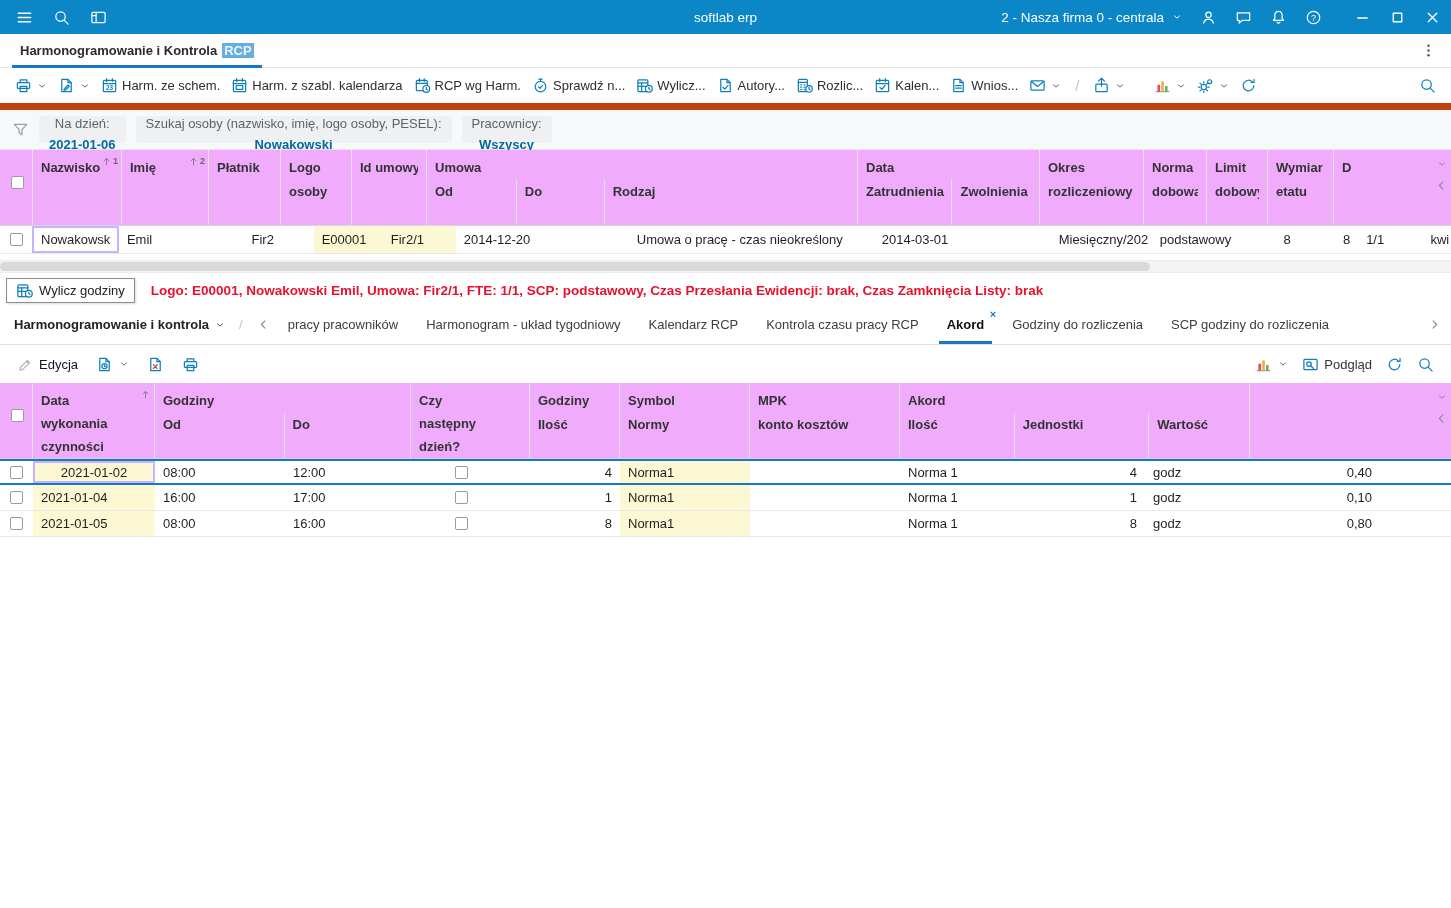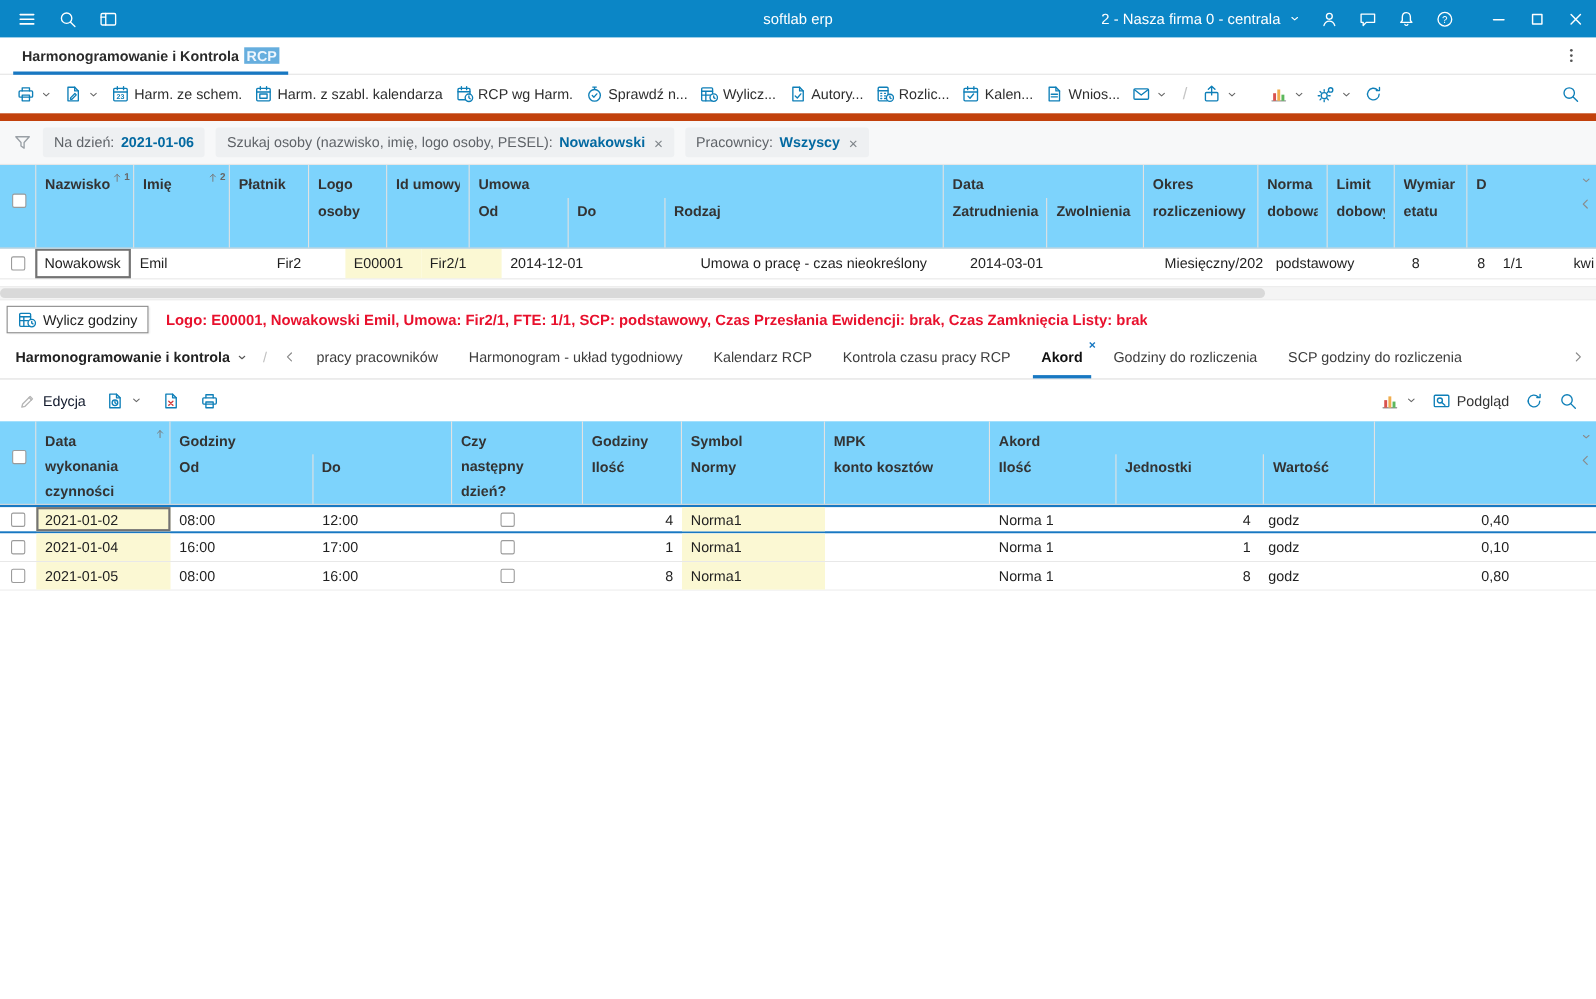--- a/index.html
+++ b/index.html
@@ -28,48 +28,48 @@
   .tbtn { display:flex; align-items:center; gap:4px; padding:4px 5px; border-radius:3px; color:#2e2e2e; }
   .tico { color:#0e7fb8; display:flex; }
   .tcaret { color:#666; display:flex; margin-left:1px; }
   .tb-slash { color:#c5c5c5; padding:0 8px; font-size:15px; }
   #toolbar1 .tbtn[data-name="chart-button"] { margin-left:18px; }
   #toolbar1 .tbtn[data-name="search-button"] { margin-left:auto; }
 
   
   .filterbar { height:40px; flex:0 0 auto; display:flex; align-items:center; gap:10px; padding:0 12px; background:#f7f8f9; border-bottom:1px solid #e7e7e7; }
   .funnel { color:#9aa0a6; display:flex; }
-  .chip { display:flex; align-items:center; gap:6px; background:#eef0f2; border-radius:3px; height:27px; padding:0 10px; color:#5f6368; }
+  .chip { display:flex; align-items:center; gap:6px; background:#eef0f2; border-radius:3px; height:27px; padding:0 10px; color:#5f6368;flex-direction:column; }
   .chip b { color:#0369a1; }
   .chip .x { color:#80868b; font-size:14px; margin-left:2px; cursor:default; }
 
   
   .grid { flex:0 0 auto; background:#fff; }
-  .ghead { display:flex; position:relative; background:#7dd3fc; border-bottom:1px solid #d6d6d6; }
+  .ghead { display:flex; position:relative; background:#f0abfc; border-bottom:1px solid #d6d6d6; }
   .hcell { position:relative; border-right:1px solid #e2e2e2; padding:6px 8px 0 8px; font-weight:bold; color:#333; display:flex; flex-direction:column; }
   .hcell.nob { border-right:none; }
   .hline { line-height:24px; white-space:nowrap; overflow:hidden; }
   .hcell.hl { background:#dcdcdc; }
   .hgroup { display:flex; flex-direction:column; border-right:1px solid #e2e2e2; }
   .hglab { padding:6px 8px 0; font-weight:bold; line-height:24px; }
   .hsubs { display:flex; flex:1; }
   .hsub { border-right:1px solid #e2e2e2; padding:0 8px; font-weight:bold; line-height:24px; white-space:nowrap; overflow:hidden; }
   .hsub:last-child { border-right:none; }
   .sortmark { position:absolute; top:6px; right:3px; color:#777; display:flex; align-items:flex-start; }
   .sortmark i { font-style:normal; font-size:9px; margin-left:1px; color:#666; }
   .gnav { position:absolute; right:3px; top:7px; display:flex; flex-direction:column; gap:7px; align-items:center; color:#8a8a8a; }
   .cbcol { display:flex; justify-content:center; }
   .ghead .cbcol { align-items:flex-end; padding-bottom:16px; }
   .cb { width:13px; height:13px; border:1px solid #9b9b9b; border-radius:2px; background:#fff; display:inline-block; }
   .drow { display:flex; border-bottom:1px solid #e8e8e8; background:#fff; }
   .drow .cbcol { align-items:center; }
   .dcell { display:flex; align-items:center; padding:0 8px; white-space:nowrap; overflow:hidden; color:#1f1f1f; }
   .dcell.right { justify-content:flex-end; }
   .dcell.yellow { background:#fbf8d3; }
-  .dcell.selcell { border:2px solid #737373; padding:0 6px; }
+  .dcell.selcell { border:2px solid #c4b5fd; padding:0 6px;justify-content:center; }
   .dcell.cbval { padding-left:44px; }
   .drow.rowsel { border-top:2px solid #1878c2; border-bottom:2px solid #1878c2; }
 
   
   .hscroll { height:13px; flex:0 0 auto; margin:6px 0 2px; background:#f4f4f4; border-top:1px solid #ededed; border-bottom:1px solid #ededed; position:relative; }
   .thumb { position:absolute; left:0; top:1px; bottom:1px; width:1150px; background:#d9d9d9; border-radius:6px; }
 
   
   .statusrow { height:30px; flex:0 0 auto; display:flex; align-items:center; padding:0 6px; gap:16px; }
   .tipbox { display:flex; align-items:center; gap:6px; border:1px solid #8c8c8c; background:#fff; box-shadow:1px 1px 2px rgba(0,0,0,.15); padding:3px 9px; color:#222; }
@@ -501,21 +501,21 @@
         <div class="dcell" data-name="cell-platnik" style="width: 72px; margin-left: 40px;">
           <span>Fir2</span>
         </div>
         <div class="dcell yellow" data-name="cell-logo_osoby" style="width: 71px;">
           <span>E00001</span>
         </div>
         <div class="dcell yellow" data-name="cell-id_umowy" style="width: 75px;">
           <span>Fir2/1</span>
         </div>
         <div class="dcell" data-name="cell-umowa_od" style="width: 90px;">
-          <span>2014-12-01</span>
+          <span>2014-12-20</span>
         </div>
         <div class="dcell" data-name="cell-umowa_do" style="width: 88px;">
           <span></span>
         </div>
         <div class="dcell" data-name="cell-umowa_rodzaj" style="width: 253px;">
           <span>Umowa o pracę - czas nieokreślony</span>
         </div>
         <div class="dcell" data-name="cell-zatrudnienia" style="width: 95px;">
           <span>2014-03-01</span>
         </div>

